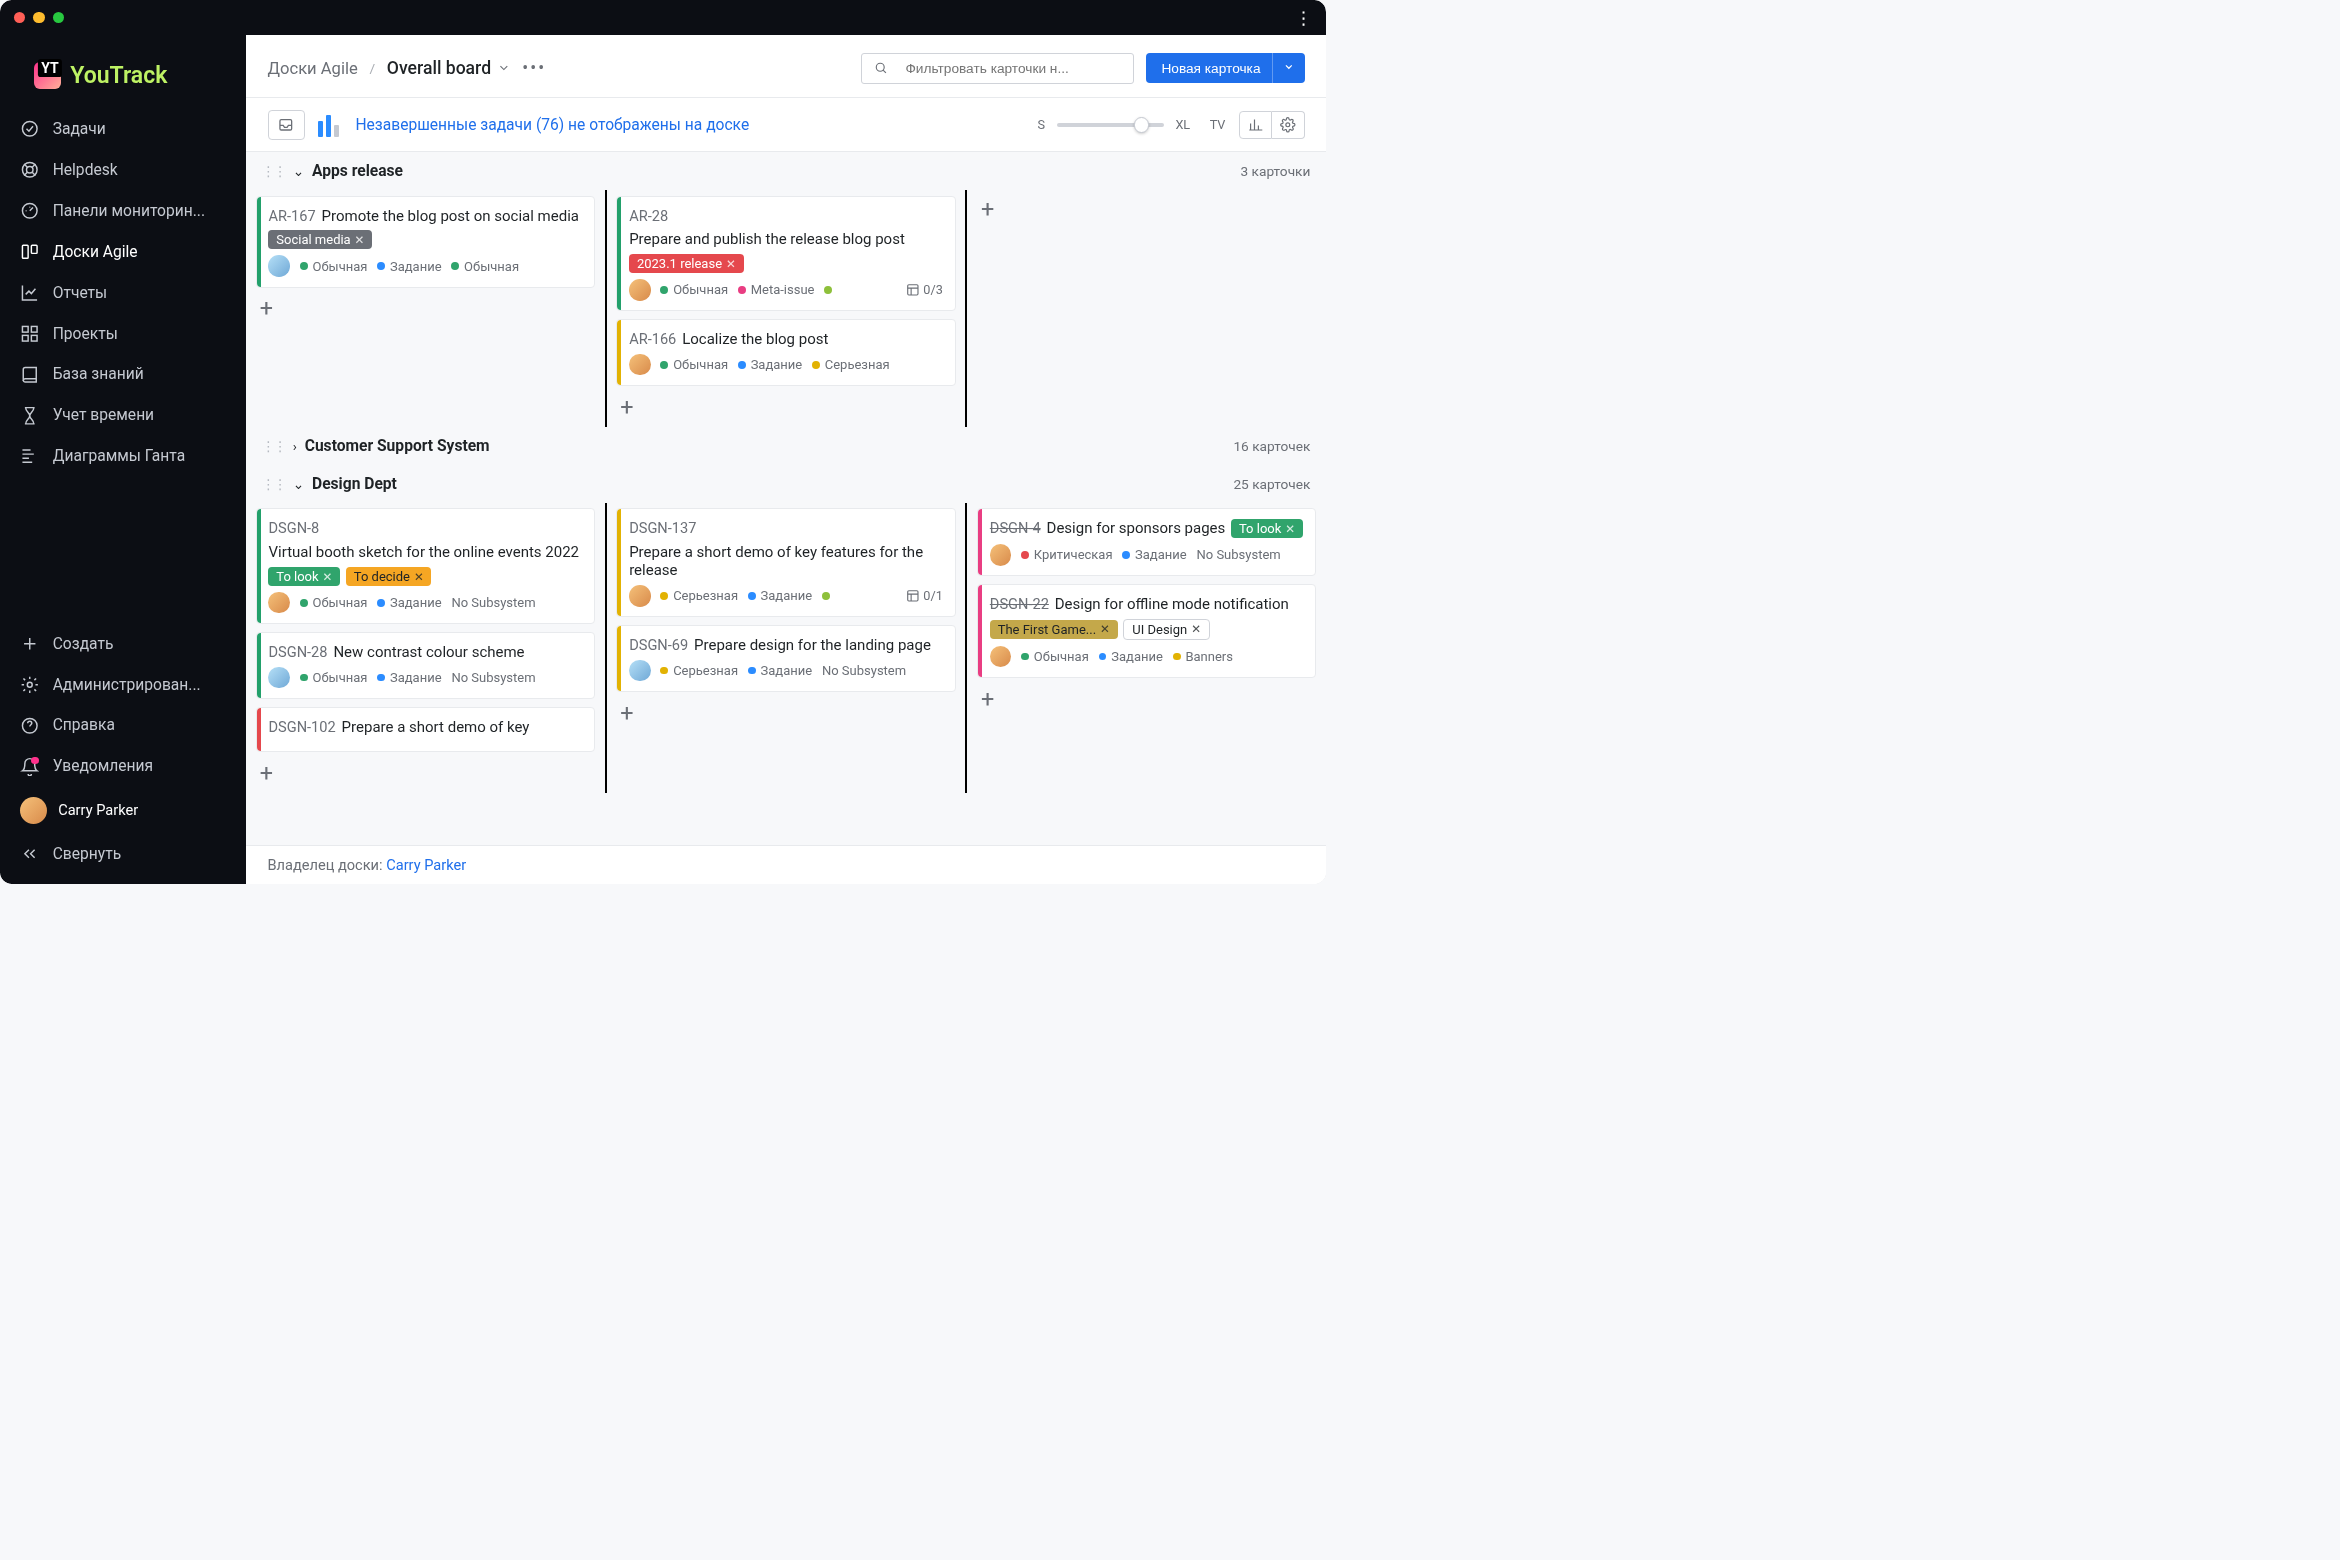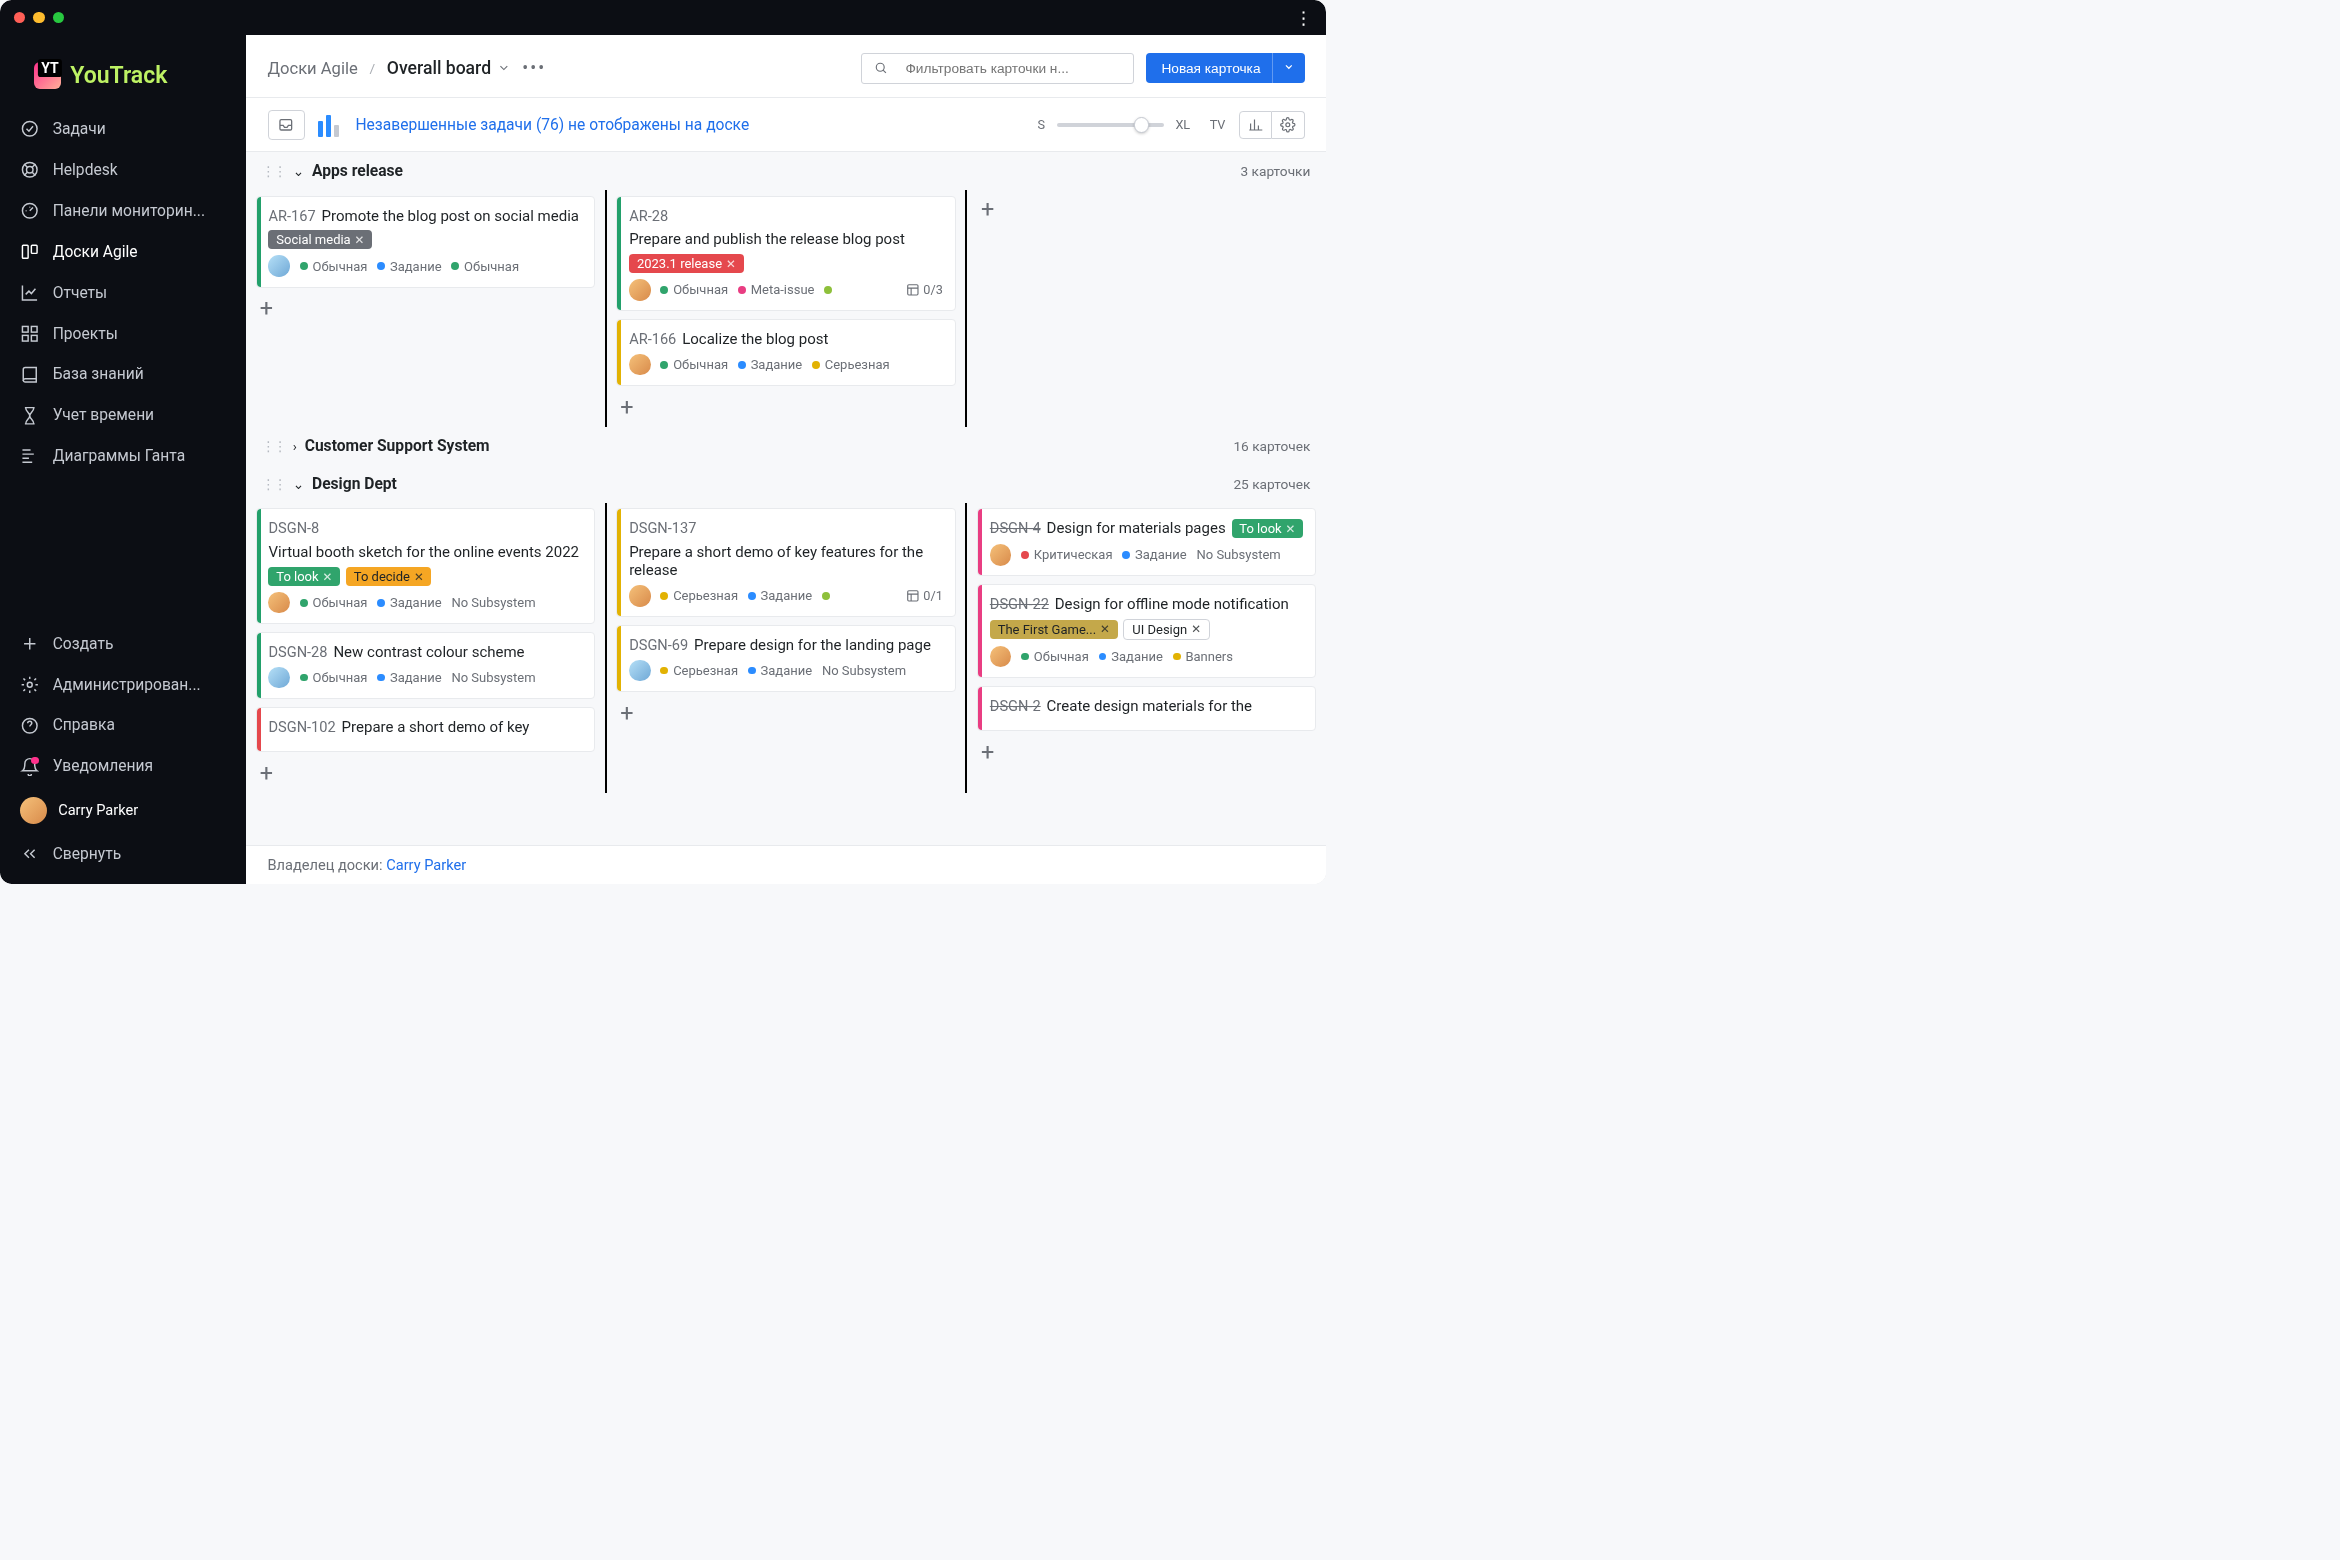--- a/index.html
+++ b/index.html
@@ -475,21 +475,21 @@
                   <span class="pill"><span class="pill-dot dot-blue"></span>Задание</span>
                   <span class="pill">No Subsystem</span>
                 </div>
               </div>
               <div class="add-card">+</div>
             </div>
             <div class="lane-col">
               <div class="card stripe-pink">
                 <div class="card-top">
                   <span class="card-id strike">DSGN-4</span> 
-                  <span class="card-title">Design for materials pages</span> 
+                  <span class="card-title">Design for sponsors pages</span> 
                   <span class="tag tag-green">To look <span class="x">✕</span></span> 
                 </div>
                 <div class="card-meta">
                   <div class="avatar-sm warm"></div>
                   <span class="pill"><span class="pill-dot dot-red"></span>Критическая</span>
                   <span class="pill"><span class="pill-dot dot-blue"></span>Задание</span>
                   <span class="pill">No Subsystem</span>
                 </div>
               </div>
               <div class="card stripe-pink">
@@ -497,26 +497,20 @@
                   <span class="card-id strike">DSGN-22</span> 
                   <span class="card-title">Design for offline mode notification</span> 
                   <span class="tag tag-olive">The First Game... <span class="x">✕</span></span> 
                   <span class="tag tag-white">UI Design <span class="x">✕</span></span> 
                 </div>
                 <div class="card-meta">
                   <div class="avatar-sm warm"></div>
                   <span class="pill"><span class="pill-dot dot-green"></span>Обычная</span>
                   <span class="pill"><span class="pill-dot dot-blue"></span>Задание</span>
                   <span class="pill"><span class="pill-dot dot-yellow"></span>Banners</span>
-                </div>
-              </div>
-              <div class="card stripe-pink">
-                <div class="card-top">
-                  <span class="card-id strike">DSGN-2</span> 
-                  <span class="card-title">Create design materials for the</span> 
                 </div>
               </div>
               <div class="add-card">+</div>
             </div>
           </div>
         </div>
 
       <div class="footer">
         <span>Владелец доски: </span><a href="#">Carry Parker</a>
       </div>

